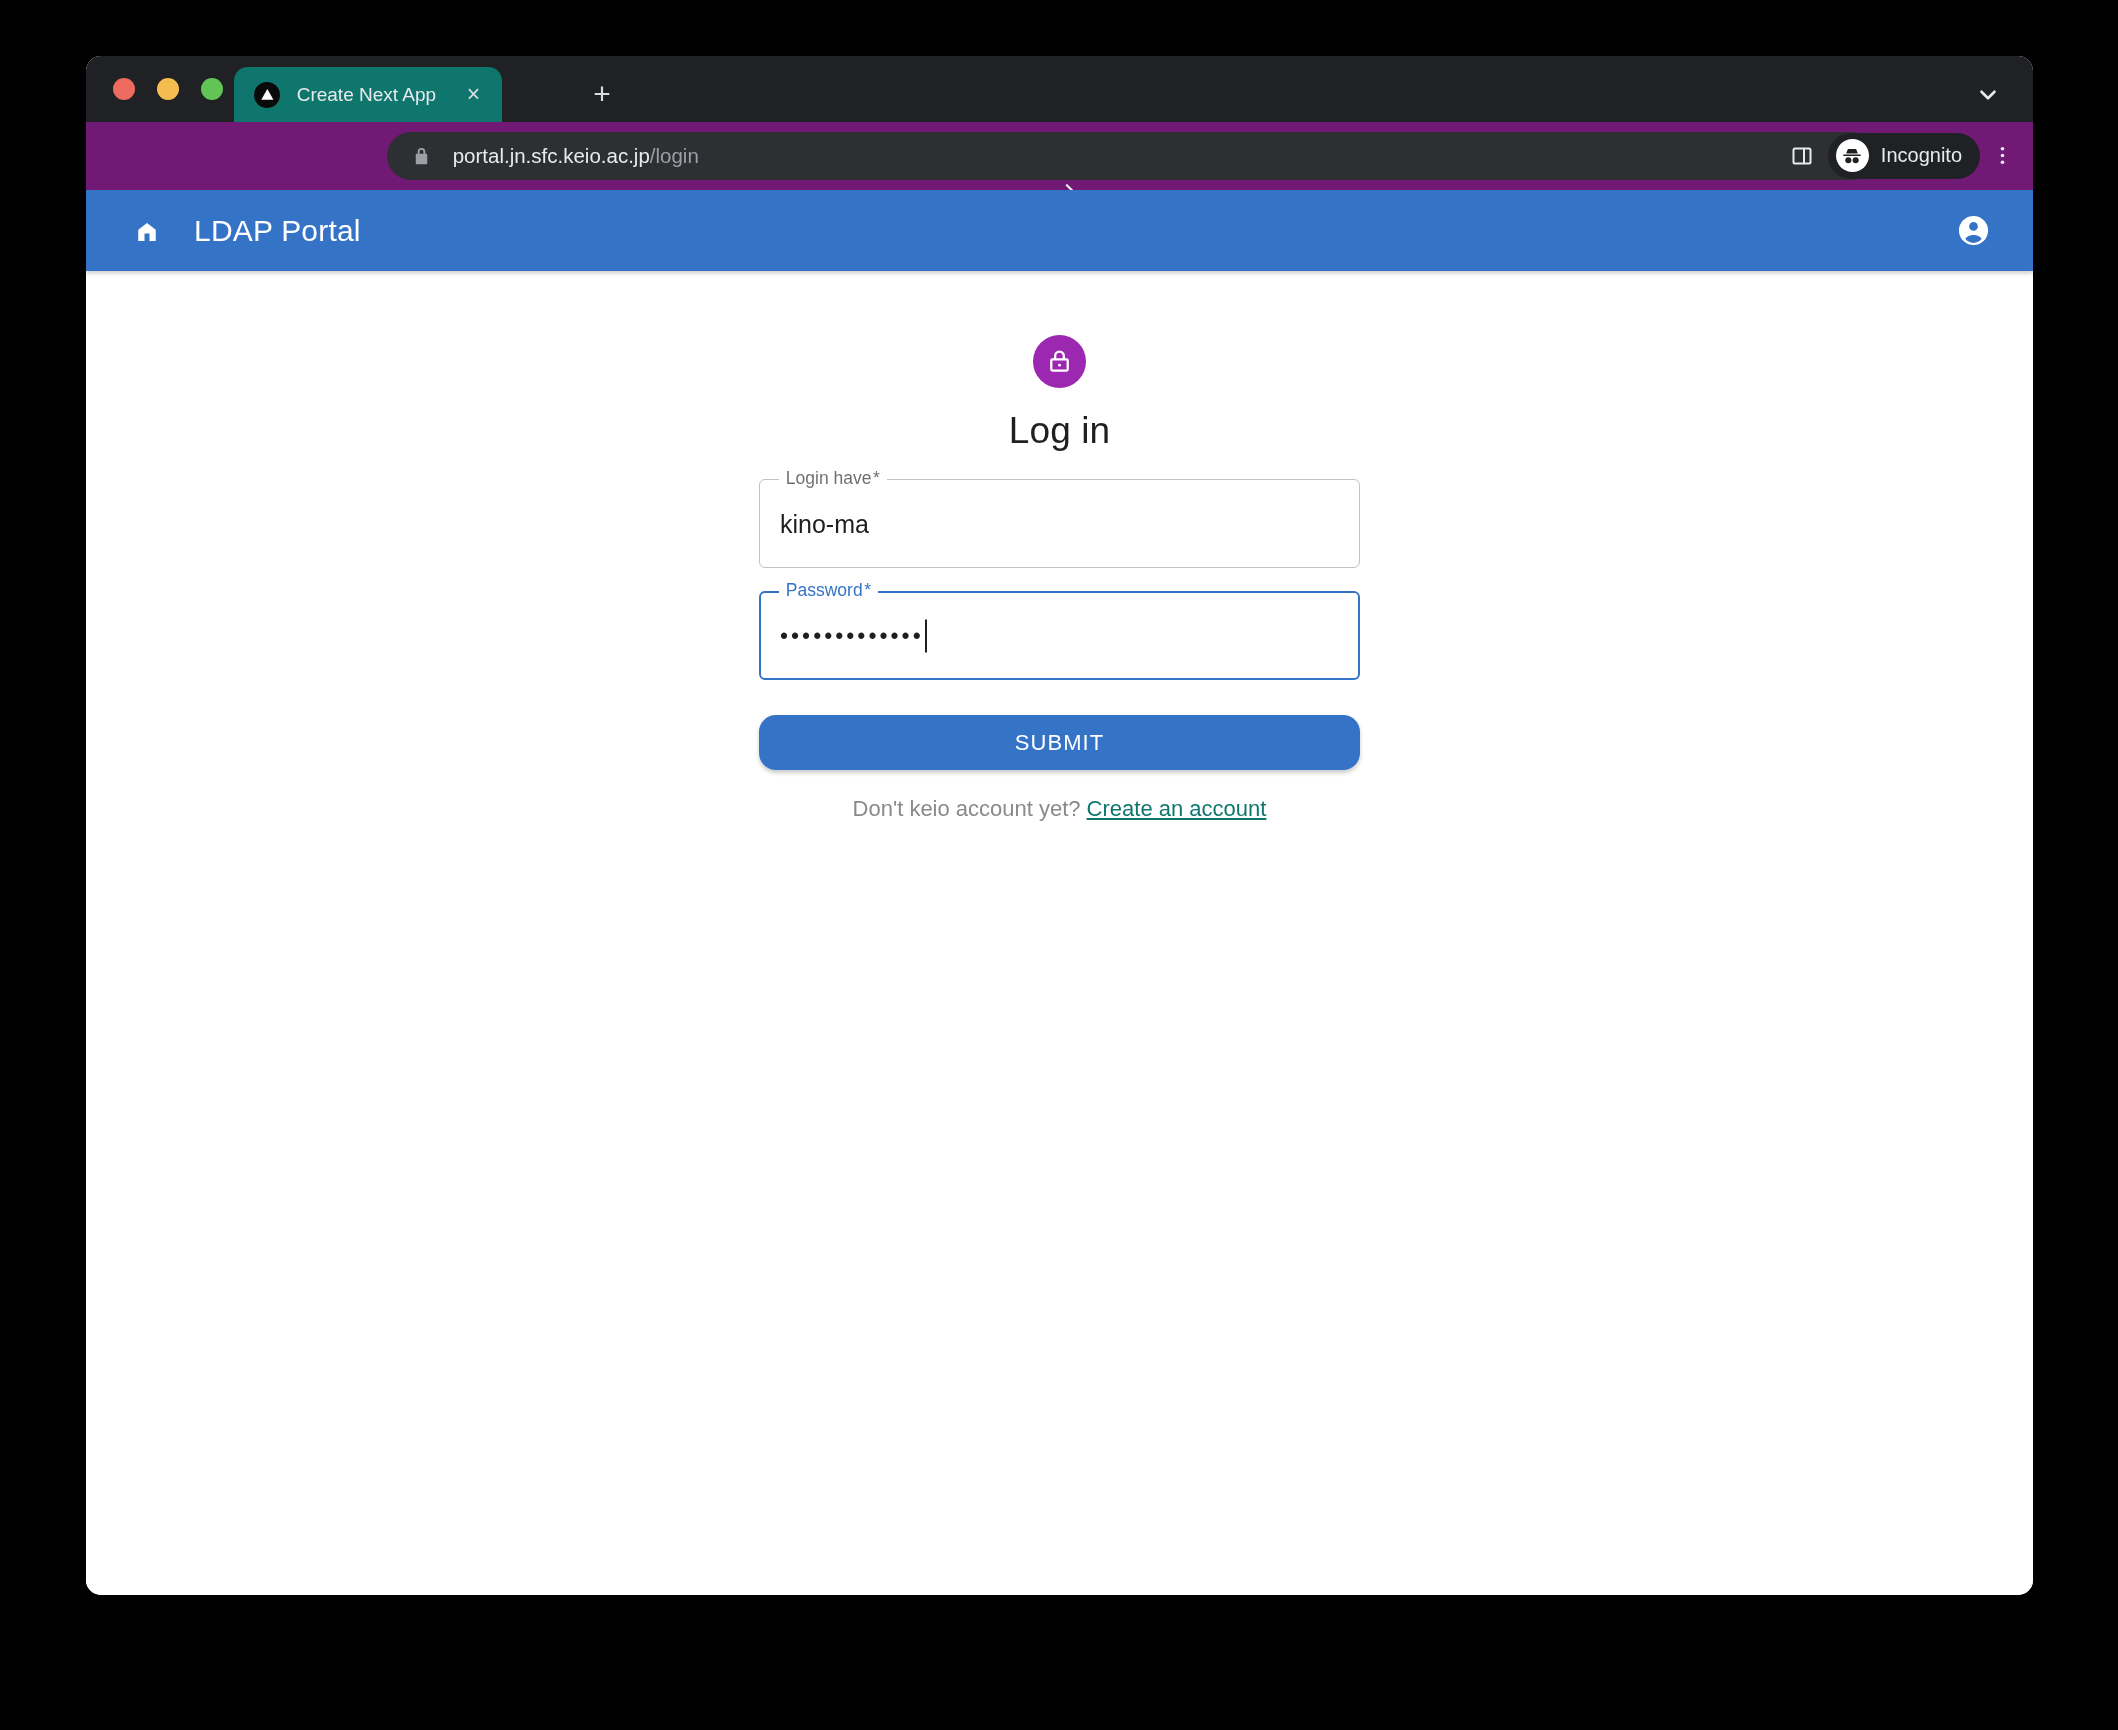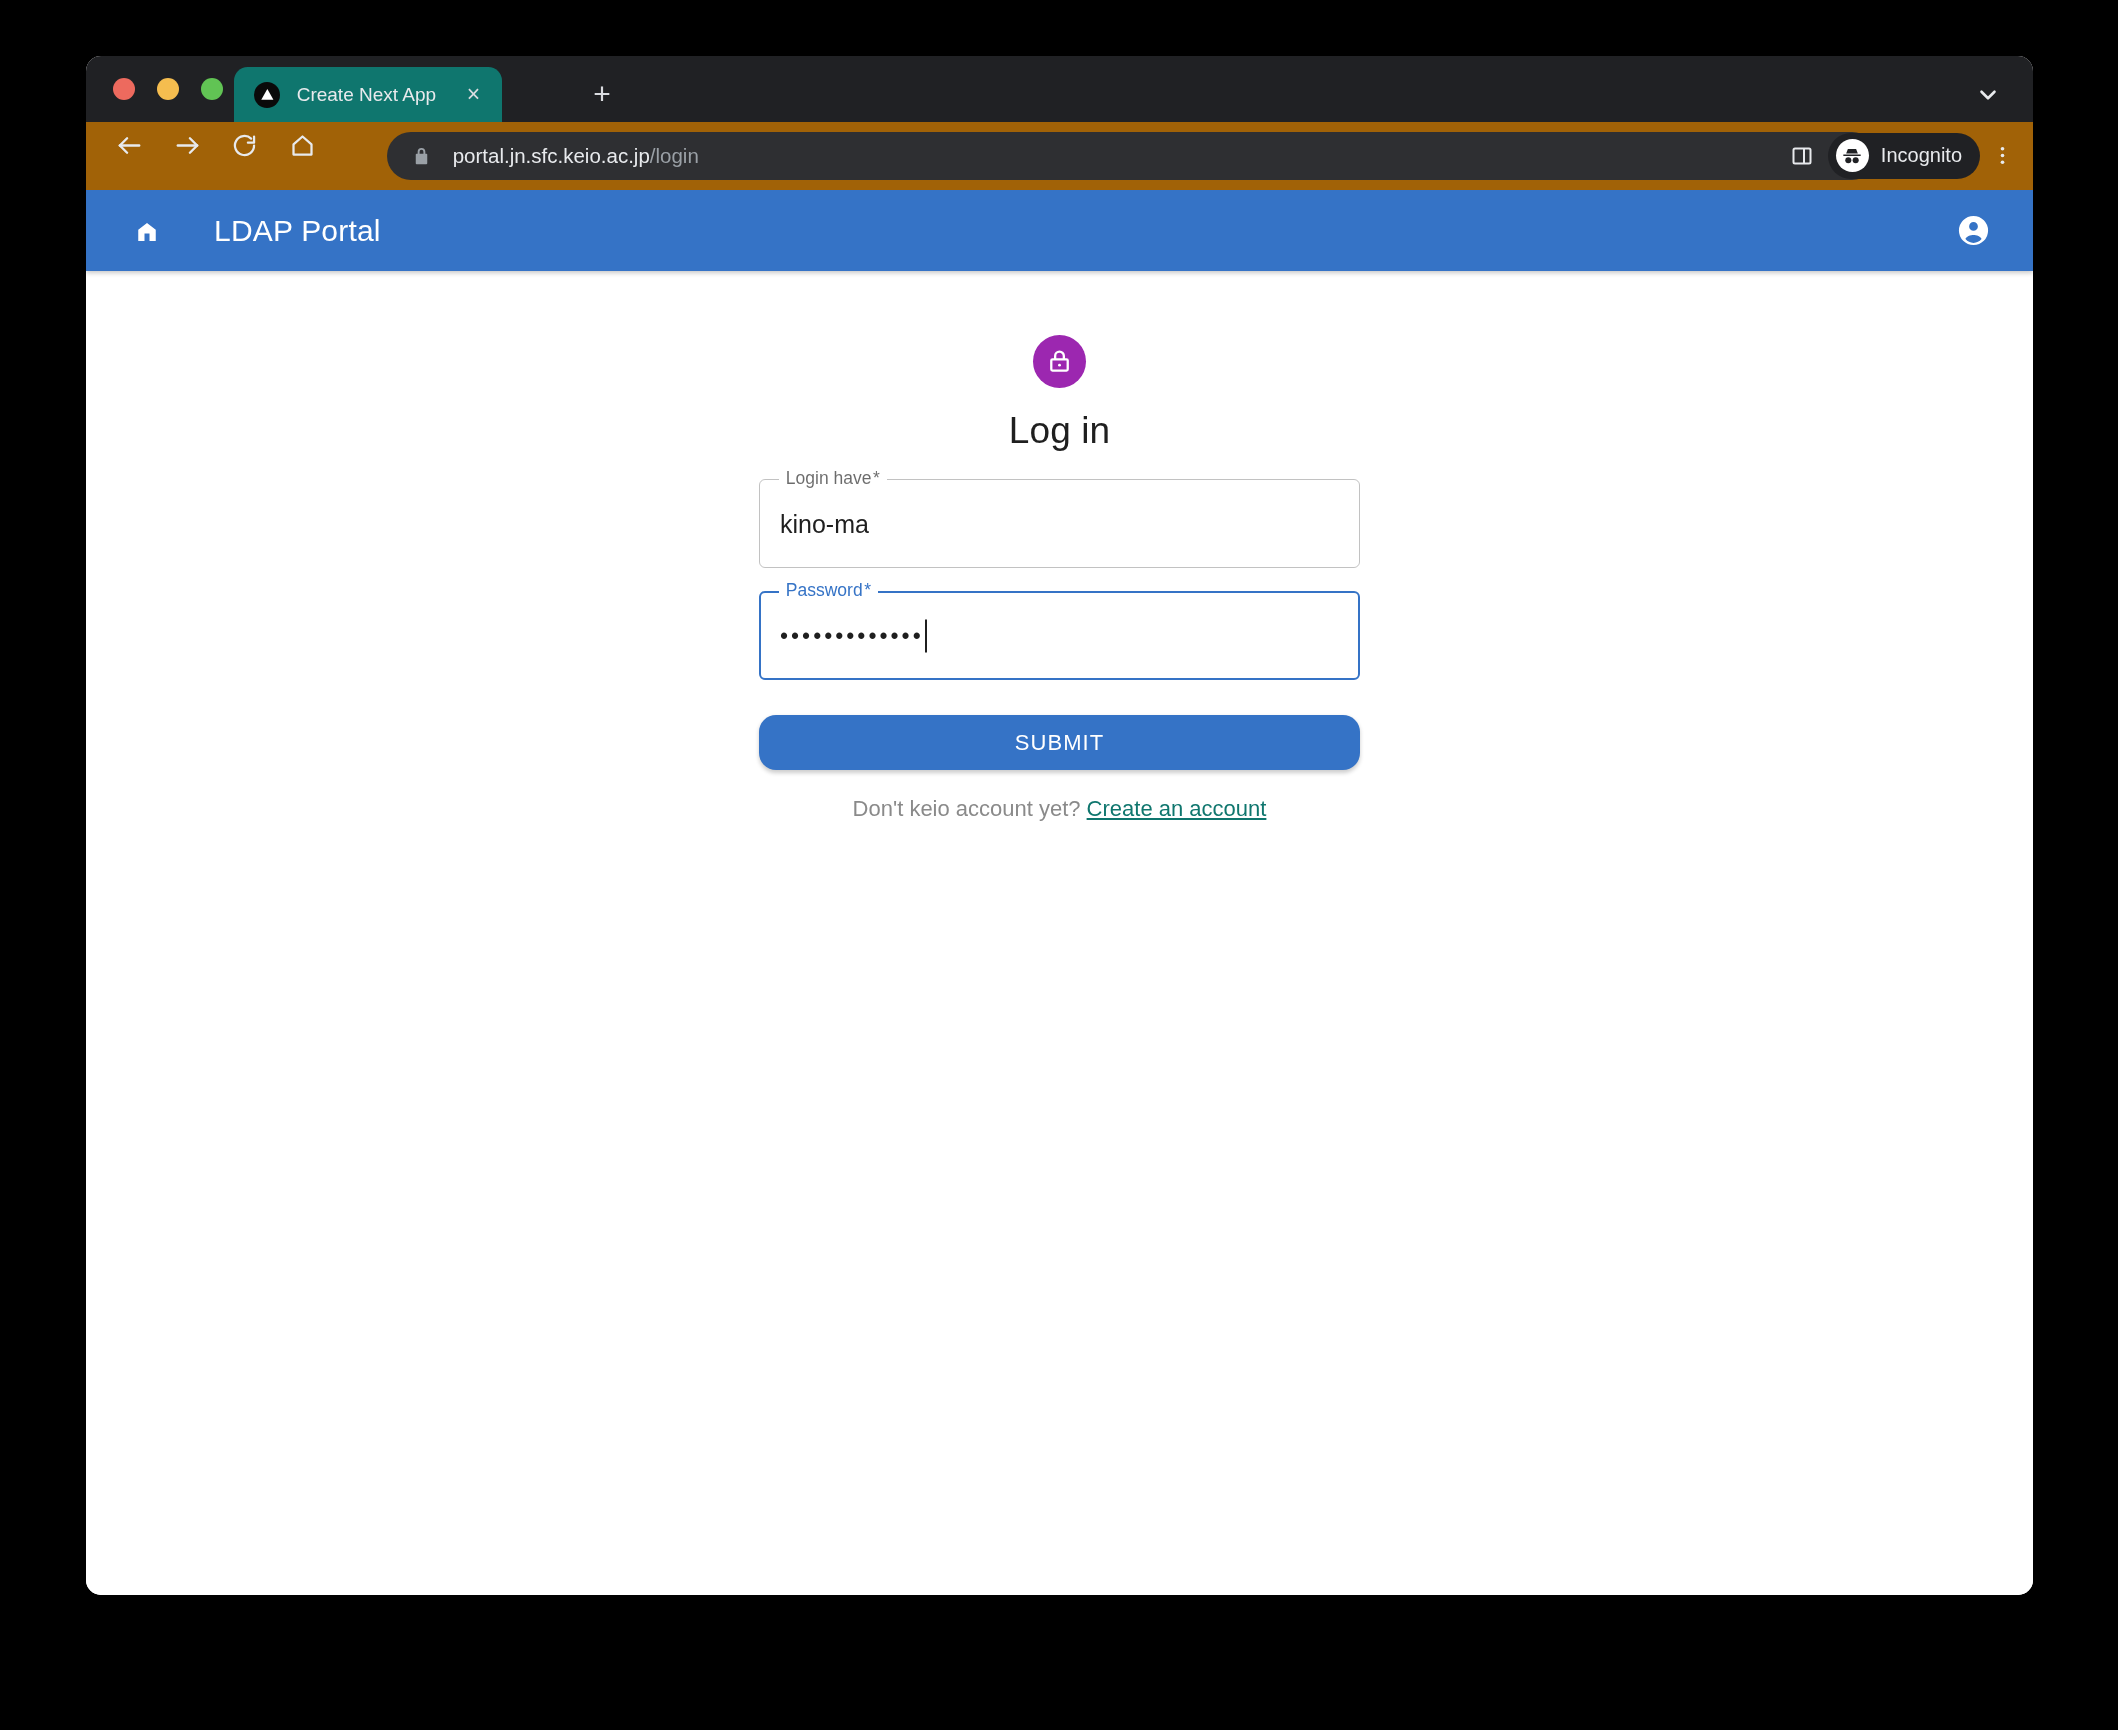--- a/index.html
+++ b/index.html
@@ -85,22 +85,24 @@
     position: absolute;
     right: 27px; top: 20px;
     width: 37px; height: 37px;
     display: flex; align-items: center; justify-content: center;
   }
 
   
   #toolbar {
     position: relative;
     height: 68px;
-    background: #a16207;
-    display: flex;
+    background: #701a75;
+    display: flex;
+    align-items: center;
+    flex-direction: column;
   }
   .nav-button {
     width: 47px; height: 47px;
     margin-left: 10.7px;
     display: flex; align-items: center; justify-content: center;
     color: #e8eaed;
     flex: none;
   }
   #nav-back-button { margin-left: 20px; }
 
@@ -185,21 +187,21 @@
     box-shadow: 0 2.3px 4.6px rgba(0,0,0,0.22);
     position: relative;
     z-index: 2;
   }
   #home-button {
     width: 47px; height: 47px;
     display: flex; align-items: center; justify-content: center;
     flex: none;
   }
   #app-title {
-    margin-left: 44px;
+    margin-left: 24px;
     color: #ffffff;
     font-size: 30px;
     font-weight: 400;
     letter-spacing: 0.2px;
   }
   #app-bar-spacer { flex: 1; }
   #account-button {
     width: 50px; height: 50px;
     display: flex; align-items: center; justify-content: center;
     flex: none;

